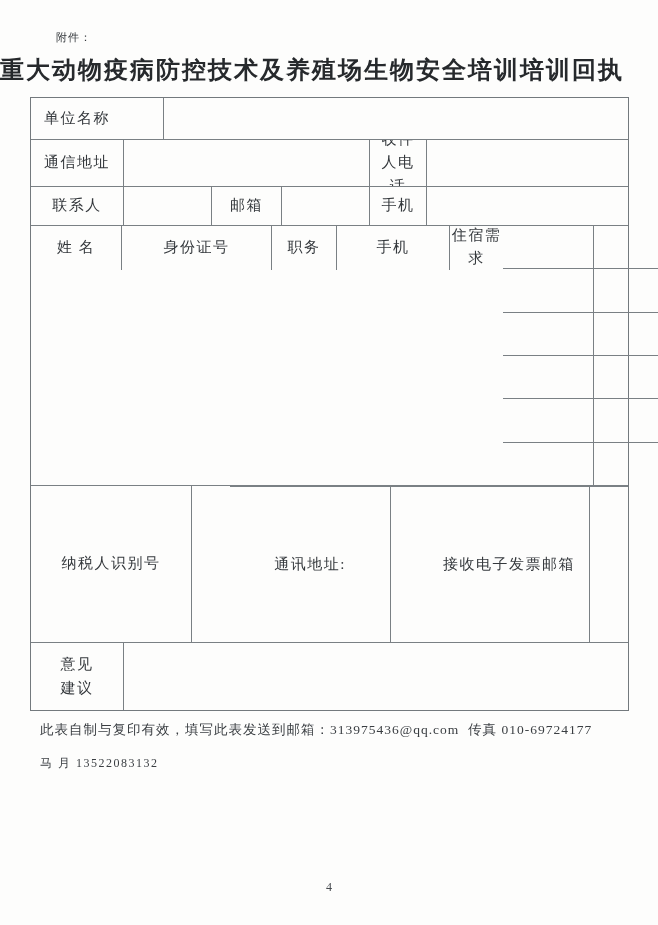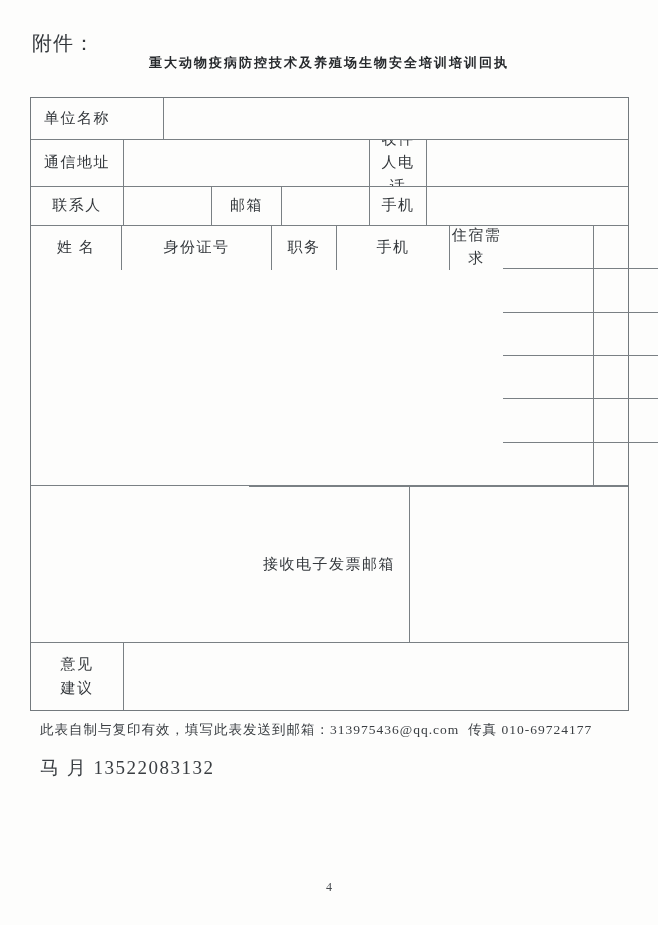--- a/index.html
+++ b/index.html
@@ -5,27 +5,27 @@
   * { margin:0; padding:0; box-sizing:border-box; }
   html,body { width:658px; height:925px; }
   body {
     position:relative;
     background:#fdfdfc;
     font-family:"Liberation Serif","DejaVu Serif",serif;
     color:#34383c;
     overflow:hidden;
   }
   .attachment {
-    position:absolute; left:32px; top:30px;
-    font-size:20px; letter-spacing:1px;
+    position:absolute; left:56px; top:30px;
+    font-size:11px; letter-spacing:1px;
   }
   .doc-title {
     position:absolute; left:0; right:0; top:54px;
-    text-align:center;
-    font-size:13px; font-weight:bold; letter-spacing:2px;
+    text-align:left;
+    font-size:24px; font-weight:bold; letter-spacing:2px;
     color:#26292c;
   }
   .tbl {
     position:absolute; left:30px; top:97px; width:599px;
     border:1px solid #73797d;
   }
   .row, .section { display:flex; border-top:1px solid #7a8084; }
   .tbl > .row:first-child { border-top:none;gap:40px; }
   .cell {
     border-left:1px solid #7a8084;
@@ -43,21 +43,21 @@
   .w2 { display:inline-block; width:36px; }
   .w3 { display:inline-block; width:53px;font-family:Liberation Mono, monospace; }
   .wphone { display:inline-block; width:48px; }
   .footer-note {
     position:absolute; left:40px; top:721px;
     font-size:13.5px; letter-spacing:1px; white-space:pre-wrap;
     color:#3a3e42;
   }
   .footer-contact {
     position:absolute; left:40px; top:755px;
-    font-size:19px; letter-spacing:1.5px;
+    font-size:12px; letter-spacing:1.5px;
     color:#3a3e42;
   }
   .page-number {
     position:absolute; left:0; right:0; top:880px;
     text-align:center; font-size:12px; color:#45494d;
   }
 </style>
 </head>
 <body>
 
@@ -151,20 +151,25 @@
     <div class="cell" style="width:113px"></div>
     <div class="cell grow"></div>
   </div>
 </div>
     </div>
   </div>
 
   <div class="section" style="height:157px">
     <div class="sub">
       <div class="row grow">
+        <div class="cell" style="width:160px">纳税人识别号</div>
+        <div class="cell grow"></div>
+      </div>
+      <div class="row grow">
+        <div class="cell" style="width:160px">通讯地址:</div>
         <div class="cell grow"></div>
       </div>
       <div class="row grow">
         <div class="cell" style="width:160px">接收电子发票邮箱</div>
         <div class="cell grow"></div>
       </div>
     </div>
   </div>
 
   <div class="row" style="height:68px">

